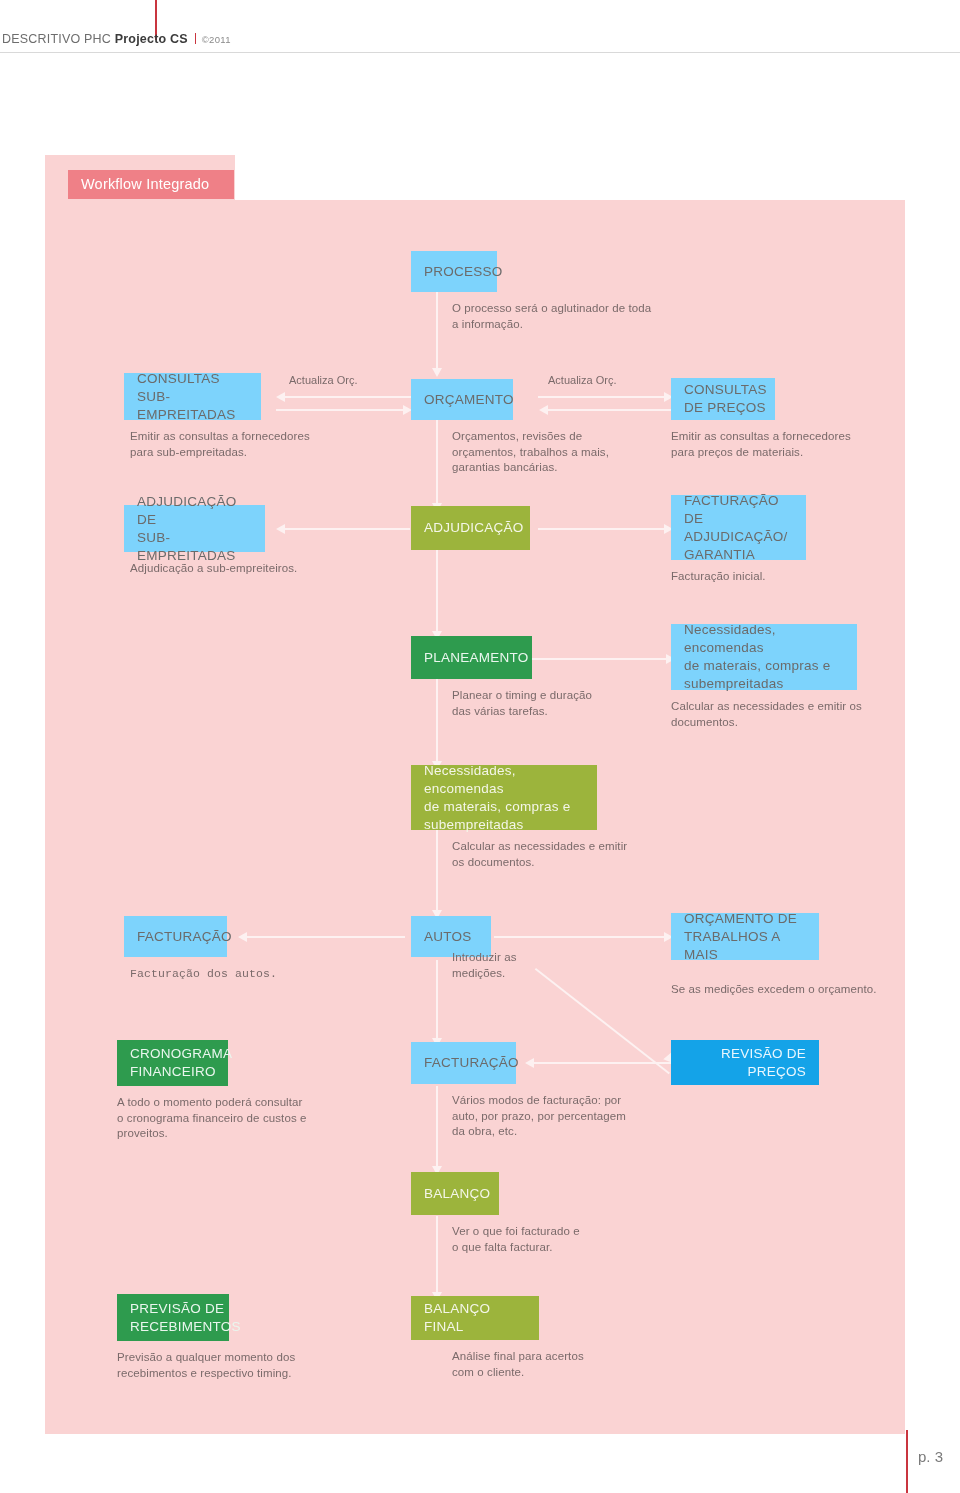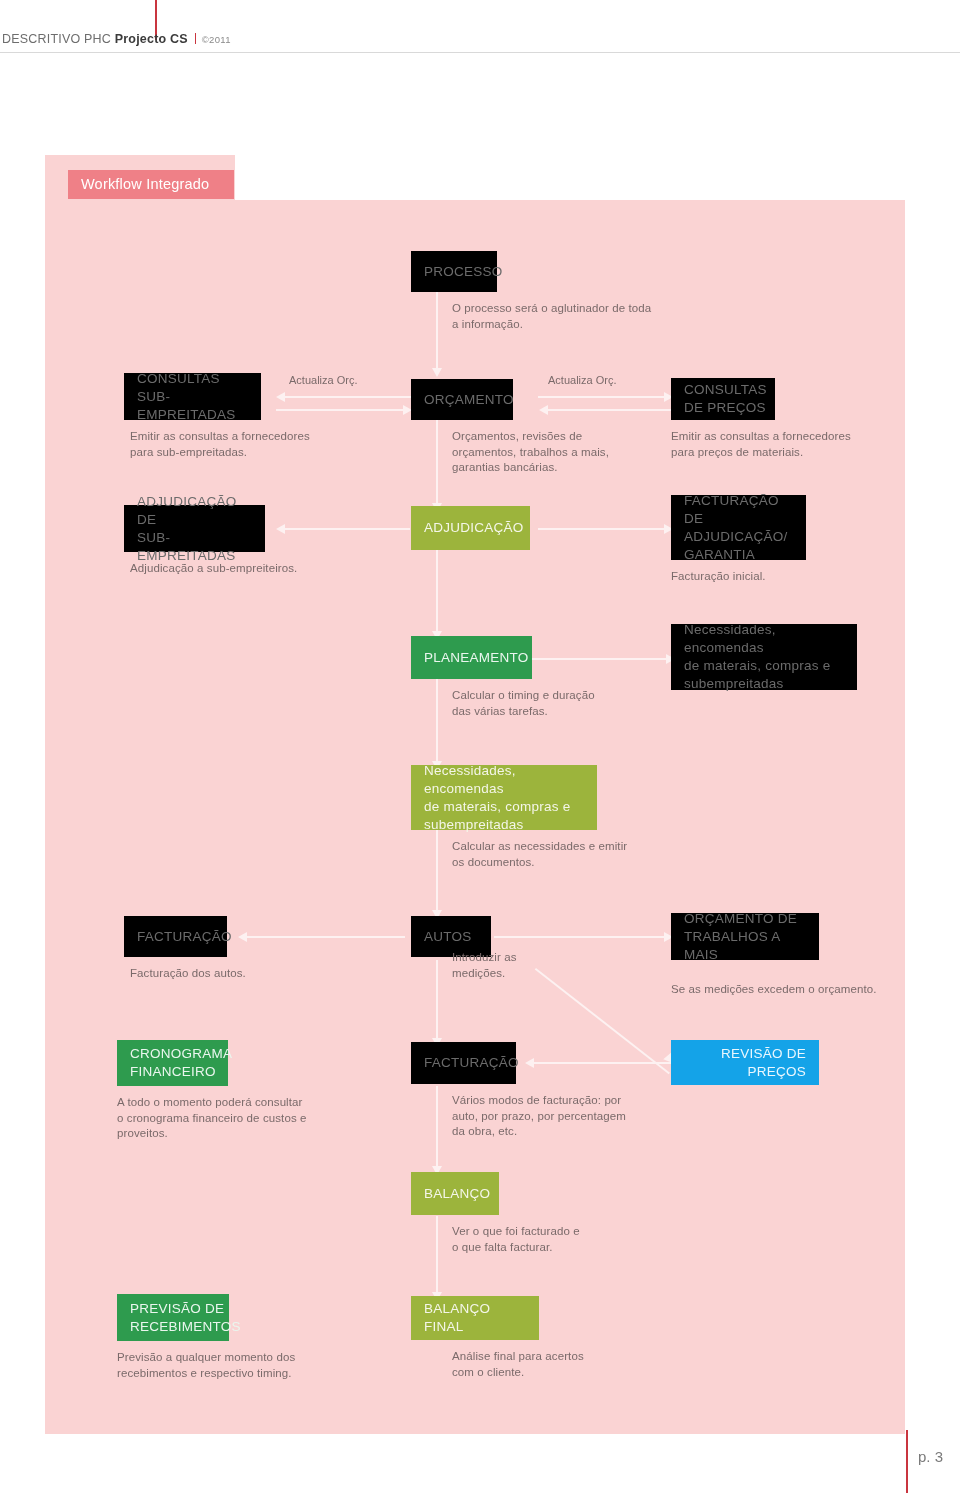--- a/index.html
+++ b/index.html
@@ -55,21 +55,21 @@
   .node .box{
     position:absolute;left:0;top:0;
     display:flex;align-items:center;
     box-sizing:border-box;
     padding:0 13px;
   }
   .node .box .title{
     font-size:13.5px;line-height:18px;letter-spacing:.25px;
     white-space:pre-line;
   }
-  .box.white{background:#000000;}
+  .box.white{background:#7dd3fc;}
   .box.white .title{color:#6b6b6b;}
   .box.olive{background:#9cb43c;}
   .box.olive .title{color:#f4f6e8;}
   .box.green{background:#2e9b4e;}
   .box.green .title{color:#eaf6ee;}
   .box.blue{background:#14a3e8;}
   .box.blue .title{color:#eaf7fe;}
 
   .node .caption{
     position:absolute;
@@ -232,47 +232,49 @@
 ADJUDICAÇÃO/
 GARANTIA</div>
   </div>
   <div class="caption" style="left:0px;top:74px;width:260px;">Facturação inicial.</div>
 </div>
 
 <div class="node" style="left:411px;top:636px;width:121px;height:43px;">
   <div class="box green" style="width:121px;height:43px;">
     <div class="title">PLANEAMENTO</div>
   </div>
-  <div class="caption" style="left:41px;top:52px;width:250px;">Calcular o timing e duração
+  <div class="caption" style="left:41px;top:52px;width:250px;">Planear o timing e duração
 das várias tarefas.</div>
 </div>
 
 <div class="node" style="left:671px;top:624px;width:186px;height:66px;">
   <div class="box white" style="width:186px;height:66px;">
     <div class="title">Necessidades, encomendas
 de materais, compras e
 subempreitadas</div>
   </div>
+  <div class="caption" style="left:0px;top:75px;width:260px;">Calcular as necessidades e emitir os
+documentos.</div>
 </div>
 
 <div class="node" style="left:411px;top:765px;width:186px;height:65px;">
   <div class="box olive" style="width:186px;height:65px;">
     <div class="title">Necessidades, encomendas
 de materais, compras e
 subempreitadas</div>
   </div>
   <div class="caption" style="left:41px;top:74px;width:250px;">Calcular as necessidades e emitir
 os documentos.</div>
 </div>
 
 <div class="node" style="left:124px;top:916px;width:103px;height:41px;">
   <div class="box white" style="width:103px;height:41px;">
     <div class="title">FACTURAÇÃO</div>
   </div>
-  <div class="caption" style="left:6px;top:50px;width:260px;">Facturação dos autos.</div>
+  <div class="caption" style="left:6px;top:50px;width:260px;font-family:Liberation Mono, monospace;">Facturação dos autos.</div>
 </div>
 
 <div class="node" style="left:411px;top:916px;width:80px;height:41px;">
   <div class="box white" style="width:80px;height:41px;">
     <div class="title">AUTOS</div>
   </div>
   <div class="caption" style="left:41px;top:34px;width:160px;">Introduzir as
 medições.</div>
 </div>
 

